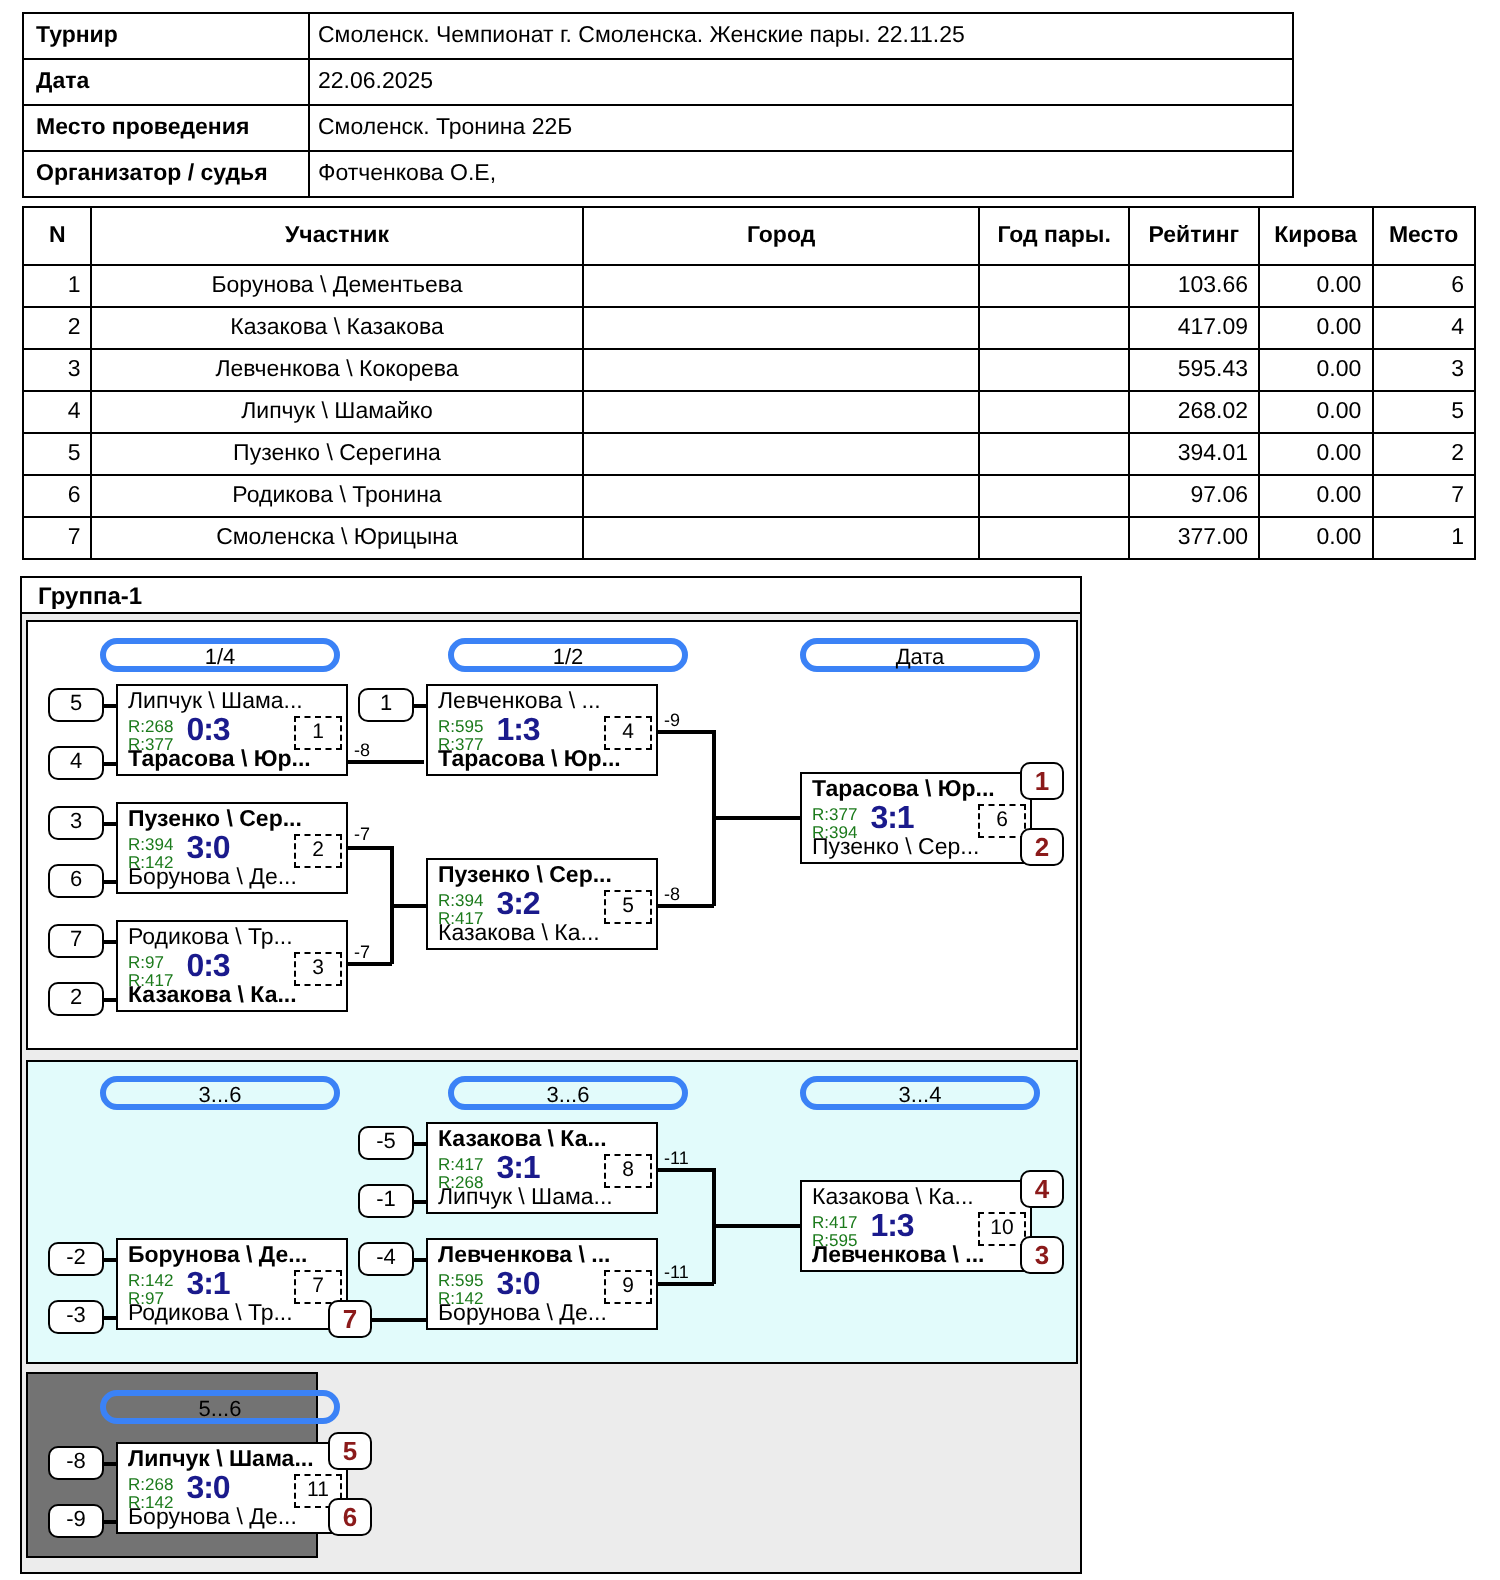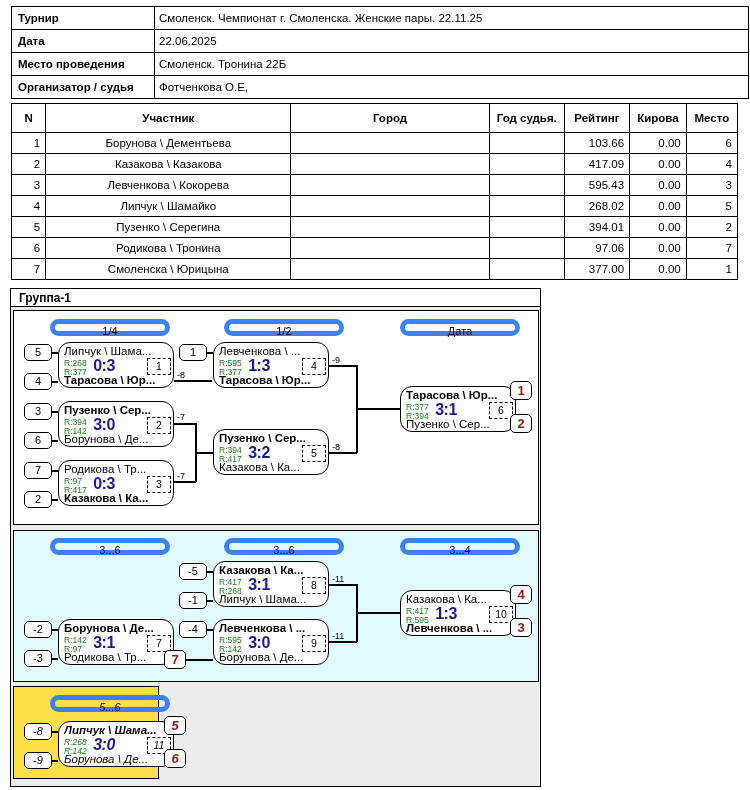--- a/index.html
+++ b/index.html
@@ -4,21 +4,21 @@
 <style>
   html,body{margin:0;padding:0;background:#fff;}
   body{
     width:750px;height:790px;position:relative;
     font-family:"Liberation Sans","DejaVu Sans",sans-serif;
     font-size:11px;color:#000;overflow:hidden;
   }
 
   
   .info-table{
-    position:absolute;left:11px;top:6px;width:738px;
+    position:absolute;left:11px;top:6px;width:636px;
     border-collapse:collapse;
   }
   .info-table td{
     border:1px solid #000;padding:3px 6px;height:16px;
     font-size:11.5px;vertical-align:middle;
   }
   .info-table td.lbl{width:130px;font-weight:bold;white-space:nowrap;}
   .info-table td.val{padding-left:4px;}
 
   
@@ -43,30 +43,30 @@
 
   
   .group-wrap{position:absolute;left:10px;top:288px;width:531px;height:499px;
     border:1px solid #000;background:#ececec;box-sizing:border-box;}
   .group-title{height:18px;line-height:18px;padding-left:8px;font-weight:bold;
     font-size:12px;background:#fff;border-bottom:1px solid #000;box-sizing:border-box;}
 
   .stage{position:absolute;border:1px solid #000;box-sizing:border-box;}
   .stage-upper{left:2px;top:21px;width:526px;height:215px;background:#ffffff;}
   .stage-lower{left:2px;top:241px;width:526px;height:152px;background:#e2fbfb;}
-  .stage-cons{left:2px;top:397px;width:146px;height:93px;background:#fde047;font-style:italic;}
+  .stage-cons{left:2px;top:397px;width:146px;height:93px;background:#737373;}
 
   
   .pill{position:absolute;height:17px;line-height:15px;text-align:center;
-    border:5px solid #3b82f6;border-radius:9px;background:transparent;
+    border:3px solid #3b82f6;border-radius:9px;background:transparent;
     font-size:11px;box-sizing:border-box;}
 
   
   .mbox{position:absolute;width:116px;height:46px;border:1.6px solid #000;
-    border-radius:12px;background:#fff;box-sizing:border-box;z-index:4;}
+    border-radius:0;background:#fff;box-sizing:border-box;z-index:4;}
   .mbox .pname{position:absolute;left:5px;width:106px;height:14px;line-height:14px;
     font-size:11.5px;white-space:nowrap;overflow:hidden;}
   .mbox .ptop{top:1px;}
   .mbox .pbot{top:30px;}
   .mbox .win{font-weight:bold;}
   .mbox .rt{position:absolute;left:5px;font-size:8.5px;color:#1b7a1b;line-height:9px;}
   .mbox .rt1{top:16px;}
   .mbox .rt2{top:25px;}
   .mbox .score{position:absolute;left:0;right:0;top:14px;text-align:center;
     font-size:16px;font-weight:bold;color:#1a1a8c;letter-spacing:-0.5px;}
@@ -116,21 +116,21 @@
   </tr>
 </tbody>
   </table>
 
 <table class="part-table">
   <thead>
     <tr>
       <th class="c-n">N</th>
       <th class="c-part">Участник</th>
       <th class="c-city">Город</th>
-      <th class="c-year">Год судья.</th>
+      <th class="c-year">Год пары.</th>
       <th class="c-rating">Рейтинг</th>
       <th class="c-delta">Кирова</th>
       <th class="c-place">Место</th>
     </tr>
   </thead>
   <tbody id="part-body">
       <tr>
         <td class="c-n">1</td>
         <td class="c-part">Борунова \ Дементьева</td>
         <td class="c-city"></td>

